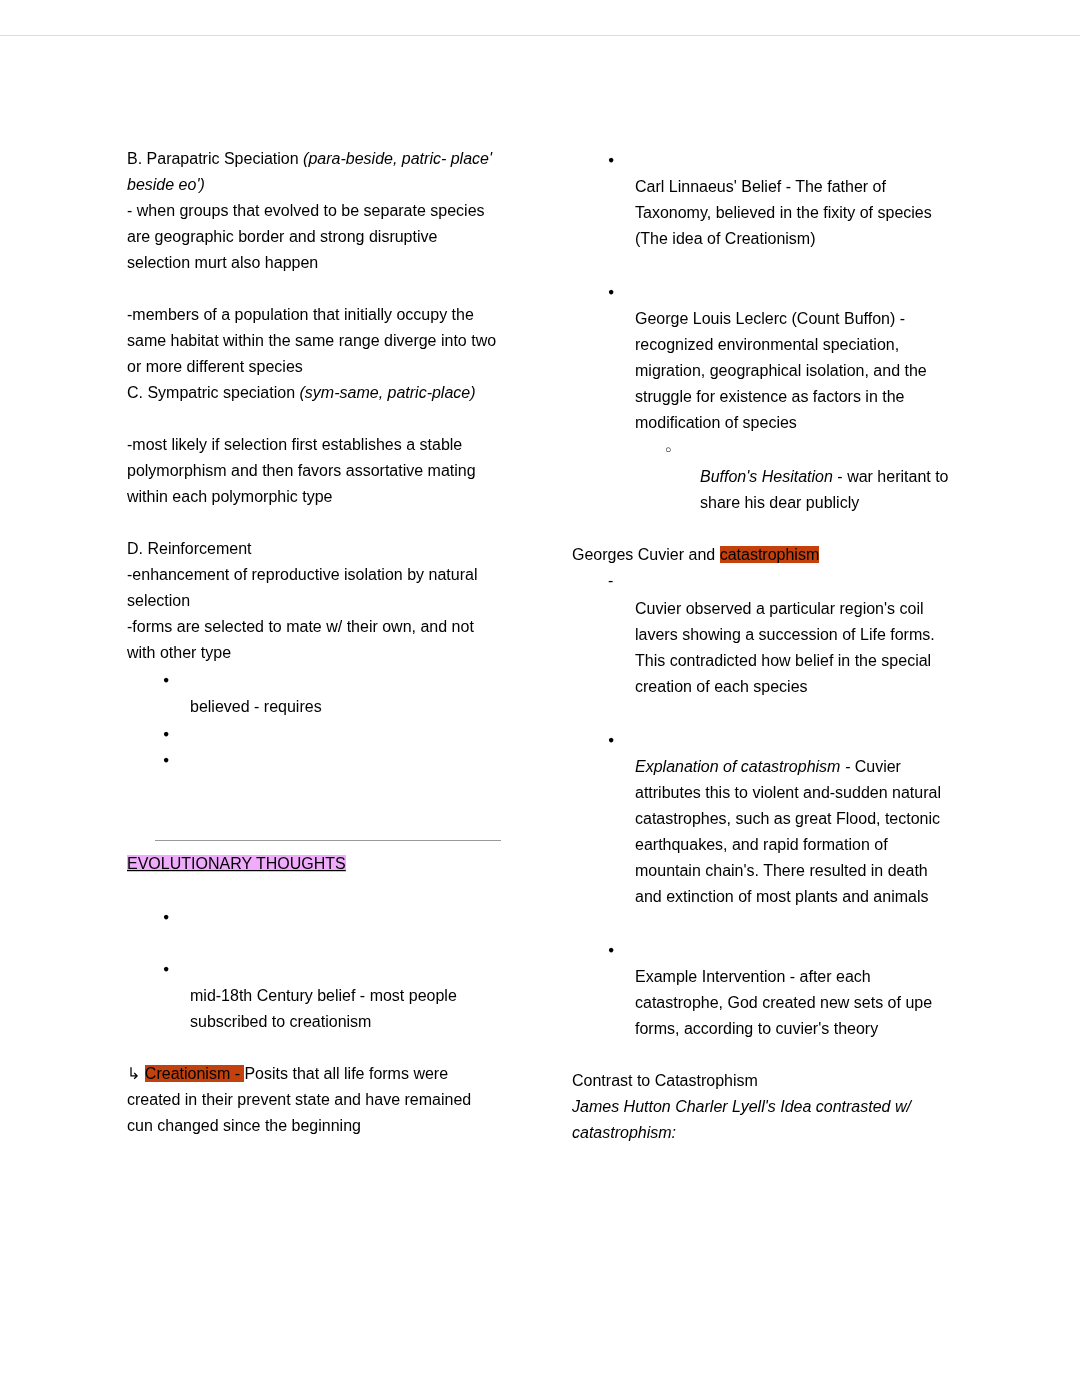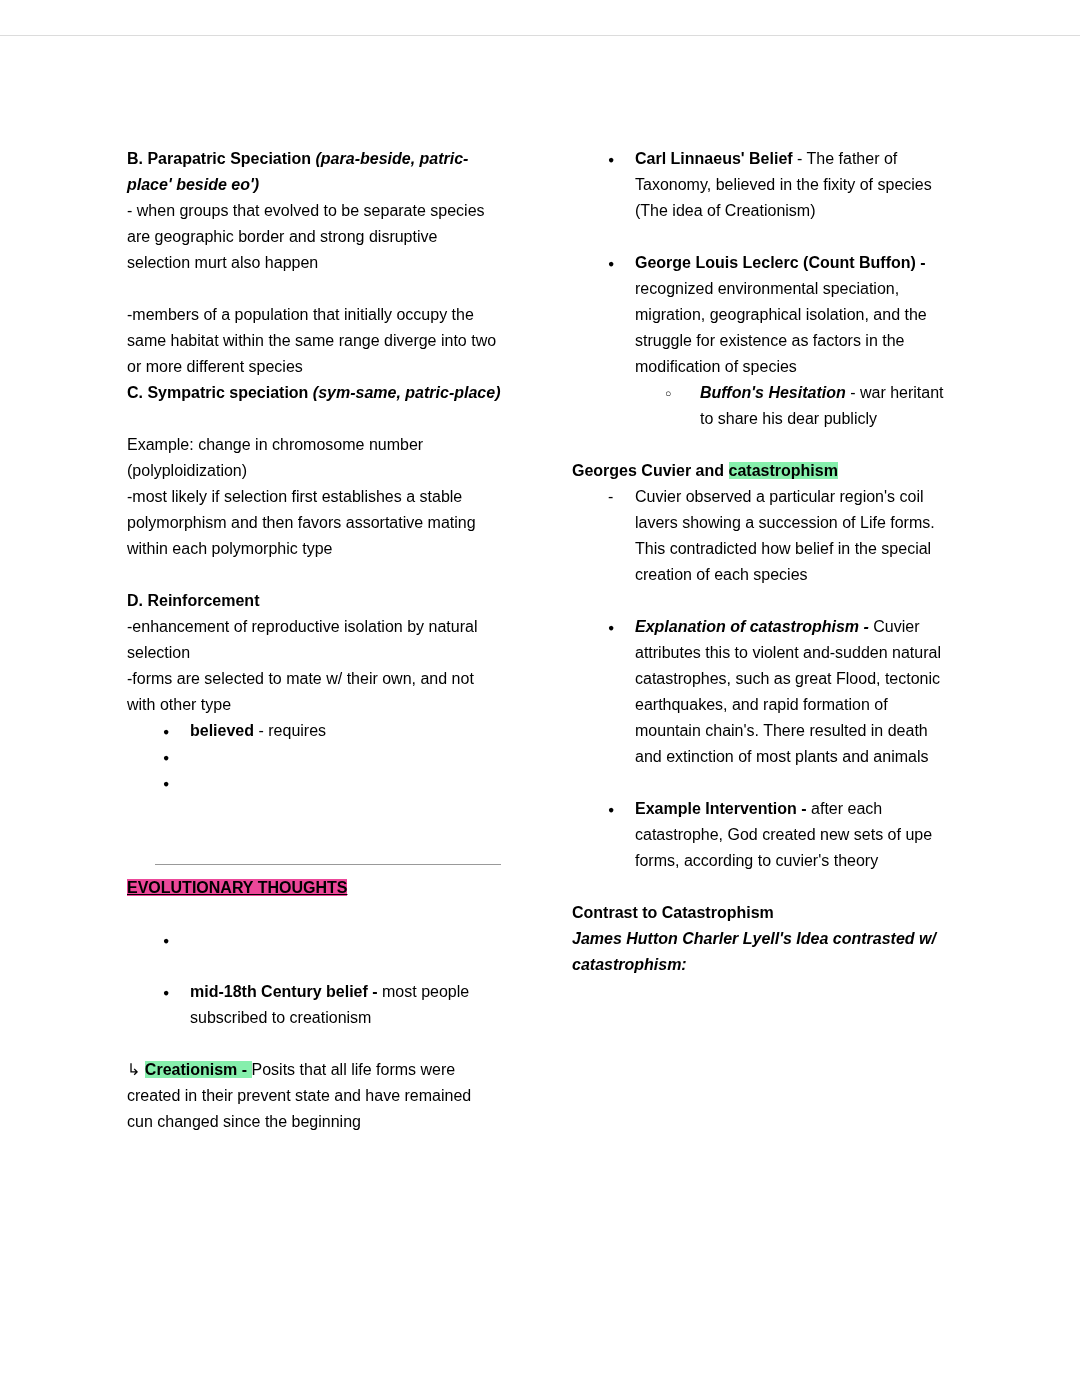--- a/index.html
+++ b/index.html
@@ -19,55 +19,54 @@
     top: 35px;
     left: 0;
     width: 1080px;
     height: 1px;
     background: #dcdcdc;
   }
   .col { position: absolute; top: 146px; }
   .col-left  { left: 127px; width: 374px; }
   .col-right { left: 572px; width: 382px; }
 
-  .b { font-weight: bold; }
+  .b { font-weight: normal; }
   .i { font-style: italic; }
   .u { text-decoration: underline; }
-  .hl-green { background: #86efac; }
-  .hl-pink  { background: #ec4899; text-align: right; }
+  .hl-green { background: #c2410c; }
+  .hl-pink  { background: #f0abfc; text-align: right; }
 
   .para { }
   .spacer { height: 26px; }
   .divider {
     border: none;
     border-top: 1px solid #999999;
     margin: 16px 0 10px 28px;
   }
   .li { display: flex; }
   .li.ind1 { padding-left: 36px; }
   .li.ind2 { padding-left: 93px; }
   .marker { flex: 0 0 27px; }
   .li.ind2 .marker { flex: 0 0 35px; }
   .marker.disc, .marker.circle { font-size: 10.5px; line-height: 26px; }
   .marker.dash { font-size: 16px; }
-  .li-text { flex: 1 1 auto; }
+  .li-text { flex: 1 1 auto; margin-top: 28px; }
 </style>
 </head>
 <body>
 
 <div class="page-top-border"></div>
 
 <div class="col col-left" id="col-left">
     <div class="para"><span class="b">B. Parapatric Speciation </span><span class="b i">(para-beside, patric- place' beside eo')</span></div>
     <div class="para"><span>- when groups that evolved to be separate species are geographic border and strong disruptive selection murt also happen</span></div>
     <div class="spacer"></div>
     <div class="para"><span>-members of a population that initially occupy the same habitat within the same range diverge into two or more different species</span></div>
     <div class="para"><span class="b">C. Sympatric speciation </span><span class="b i">(sym-same, patric-place)</span></div>
     <div class="spacer"></div>
-    <div class="para"><span>Example: change in chromosome number (polyploidization)</span></div>
     <div class="para"><span>-most likely if selection first establishes a stable polymorphism and then favors assortative mating within each polymorphic type</span></div>
     <div class="spacer"></div>
     <div class="para"><span class="b">D. Reinforcement</span></div>
     <div class="para"><span>-enhancement of reproductive isolation by natural selection</span></div>
     <div class="para"><span>-forms are selected to mate w/ their own, and not with other type</span></div>
     <div class="li ind1">
       <span class="marker disc">●</span>
       <span class="li-text"><span class="b">believed</span><span> - requires</span></span>
     </div>
     <div class="li ind1">

